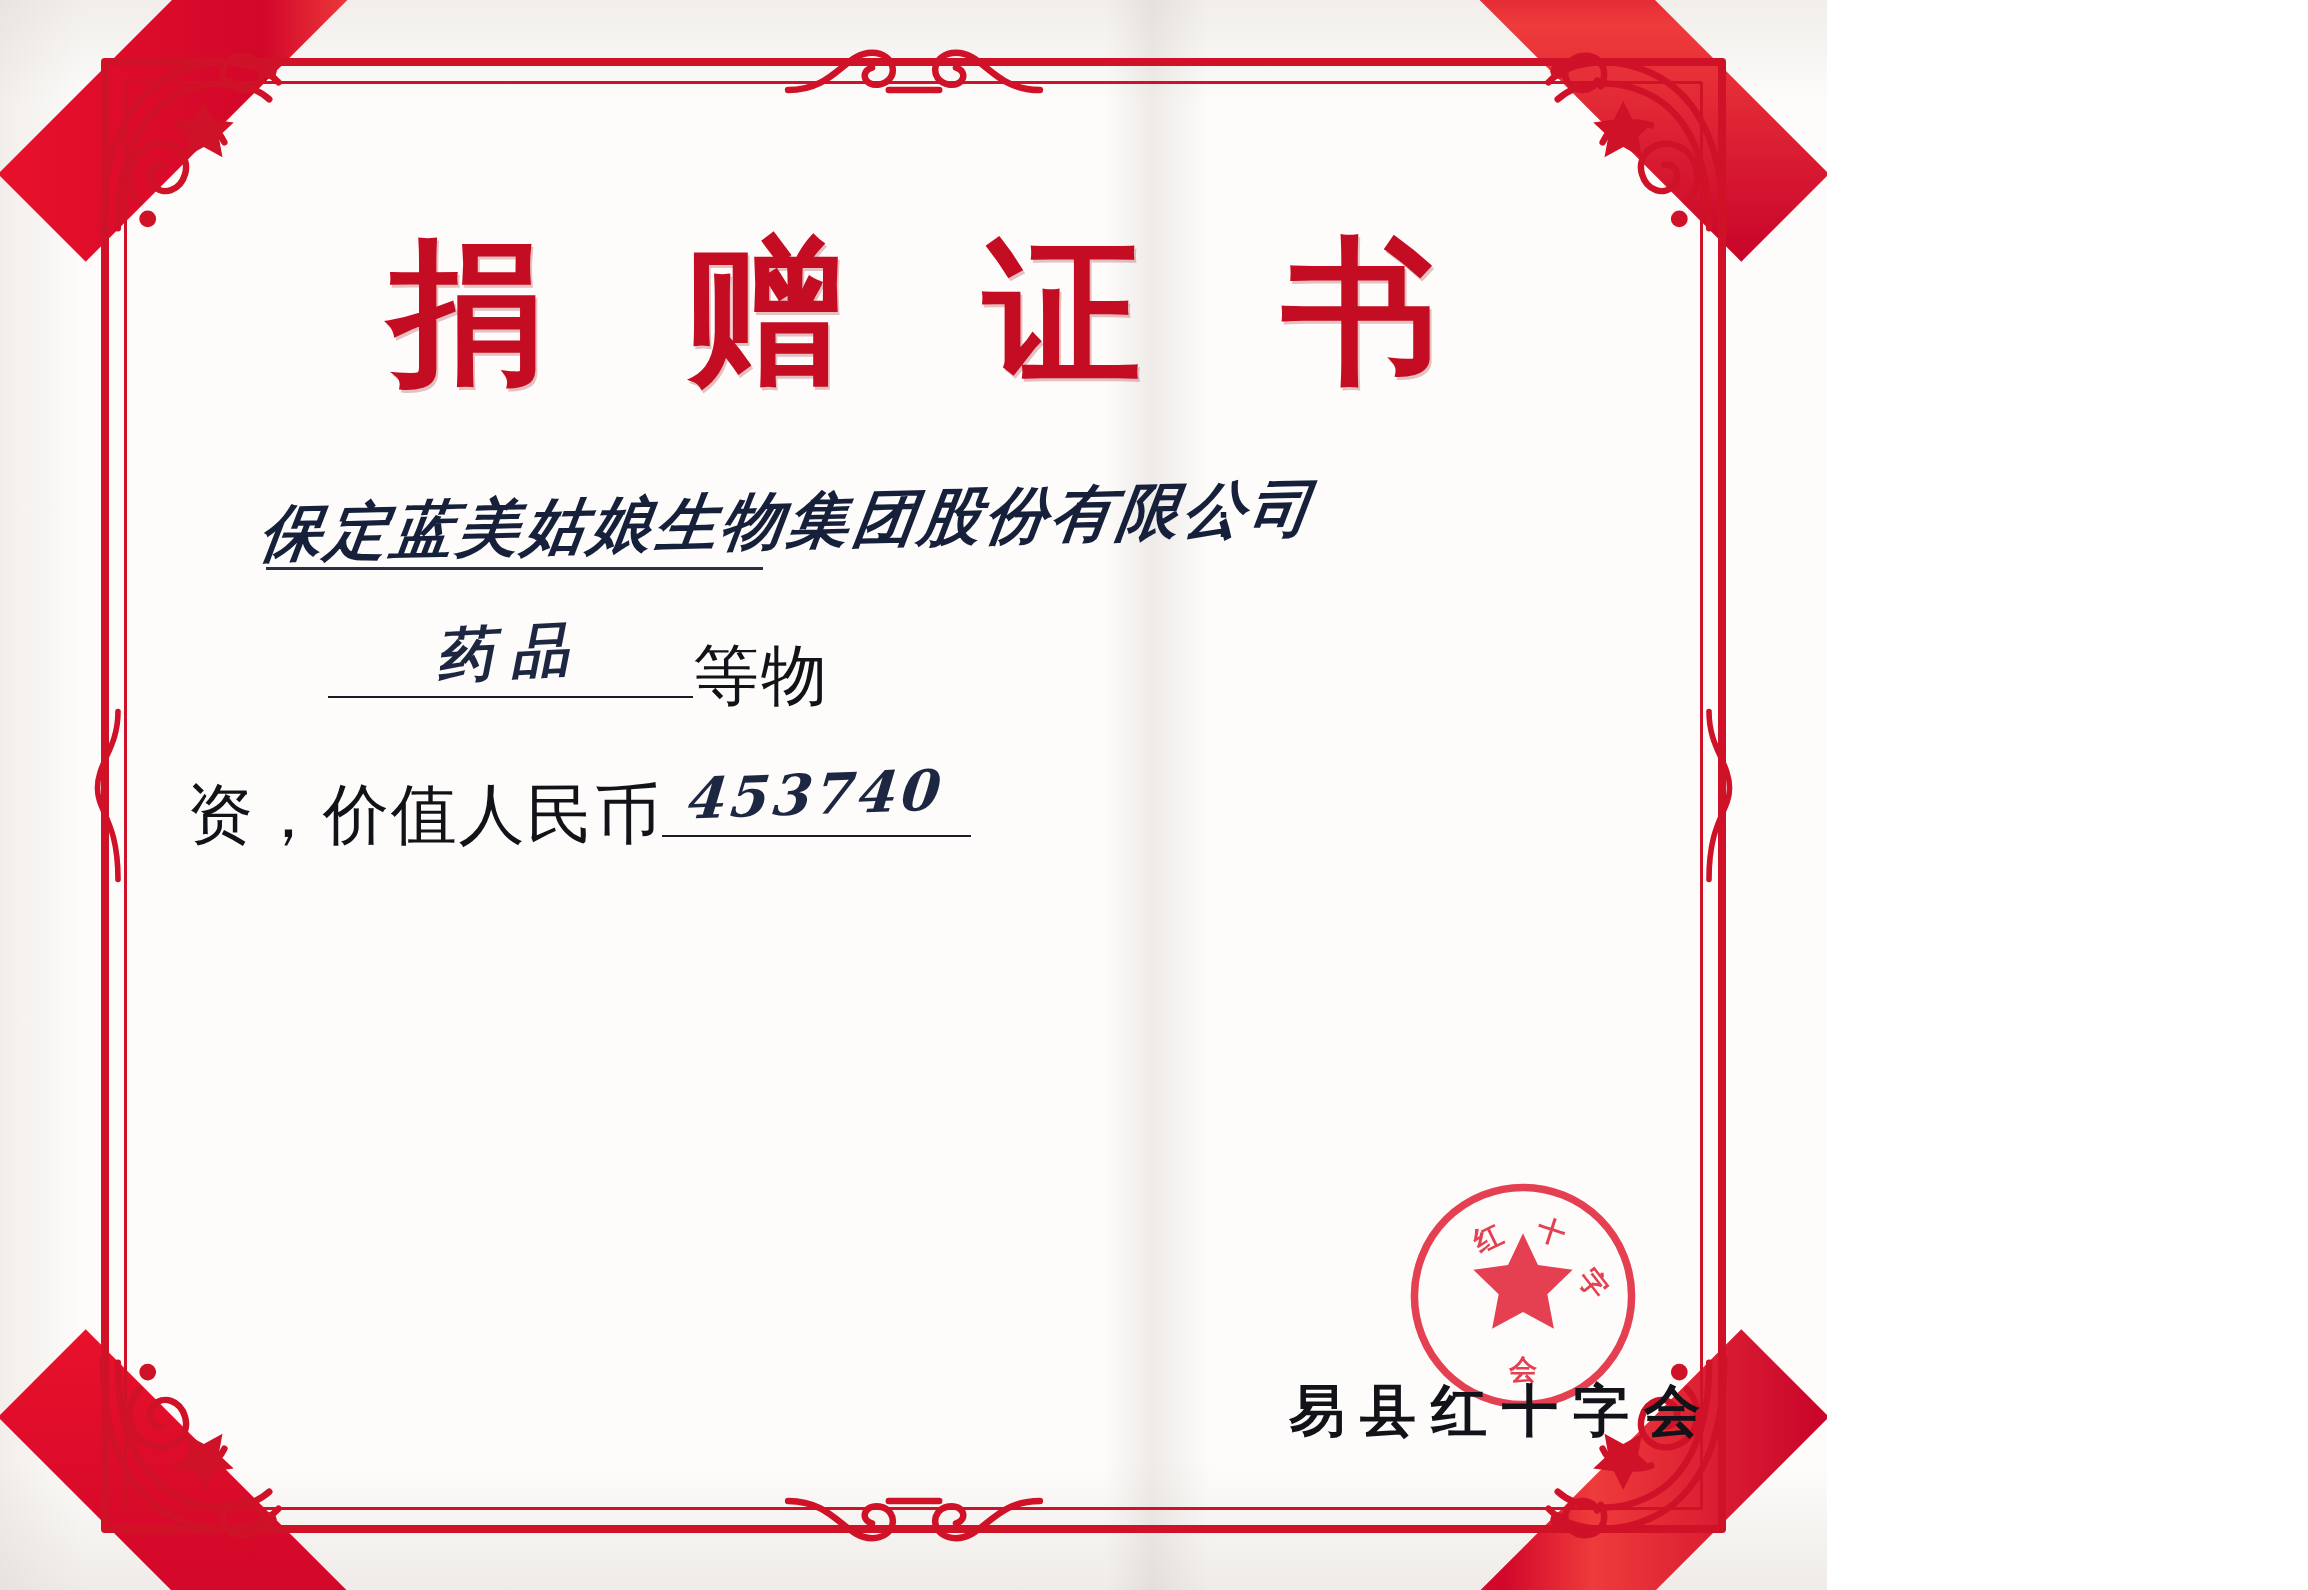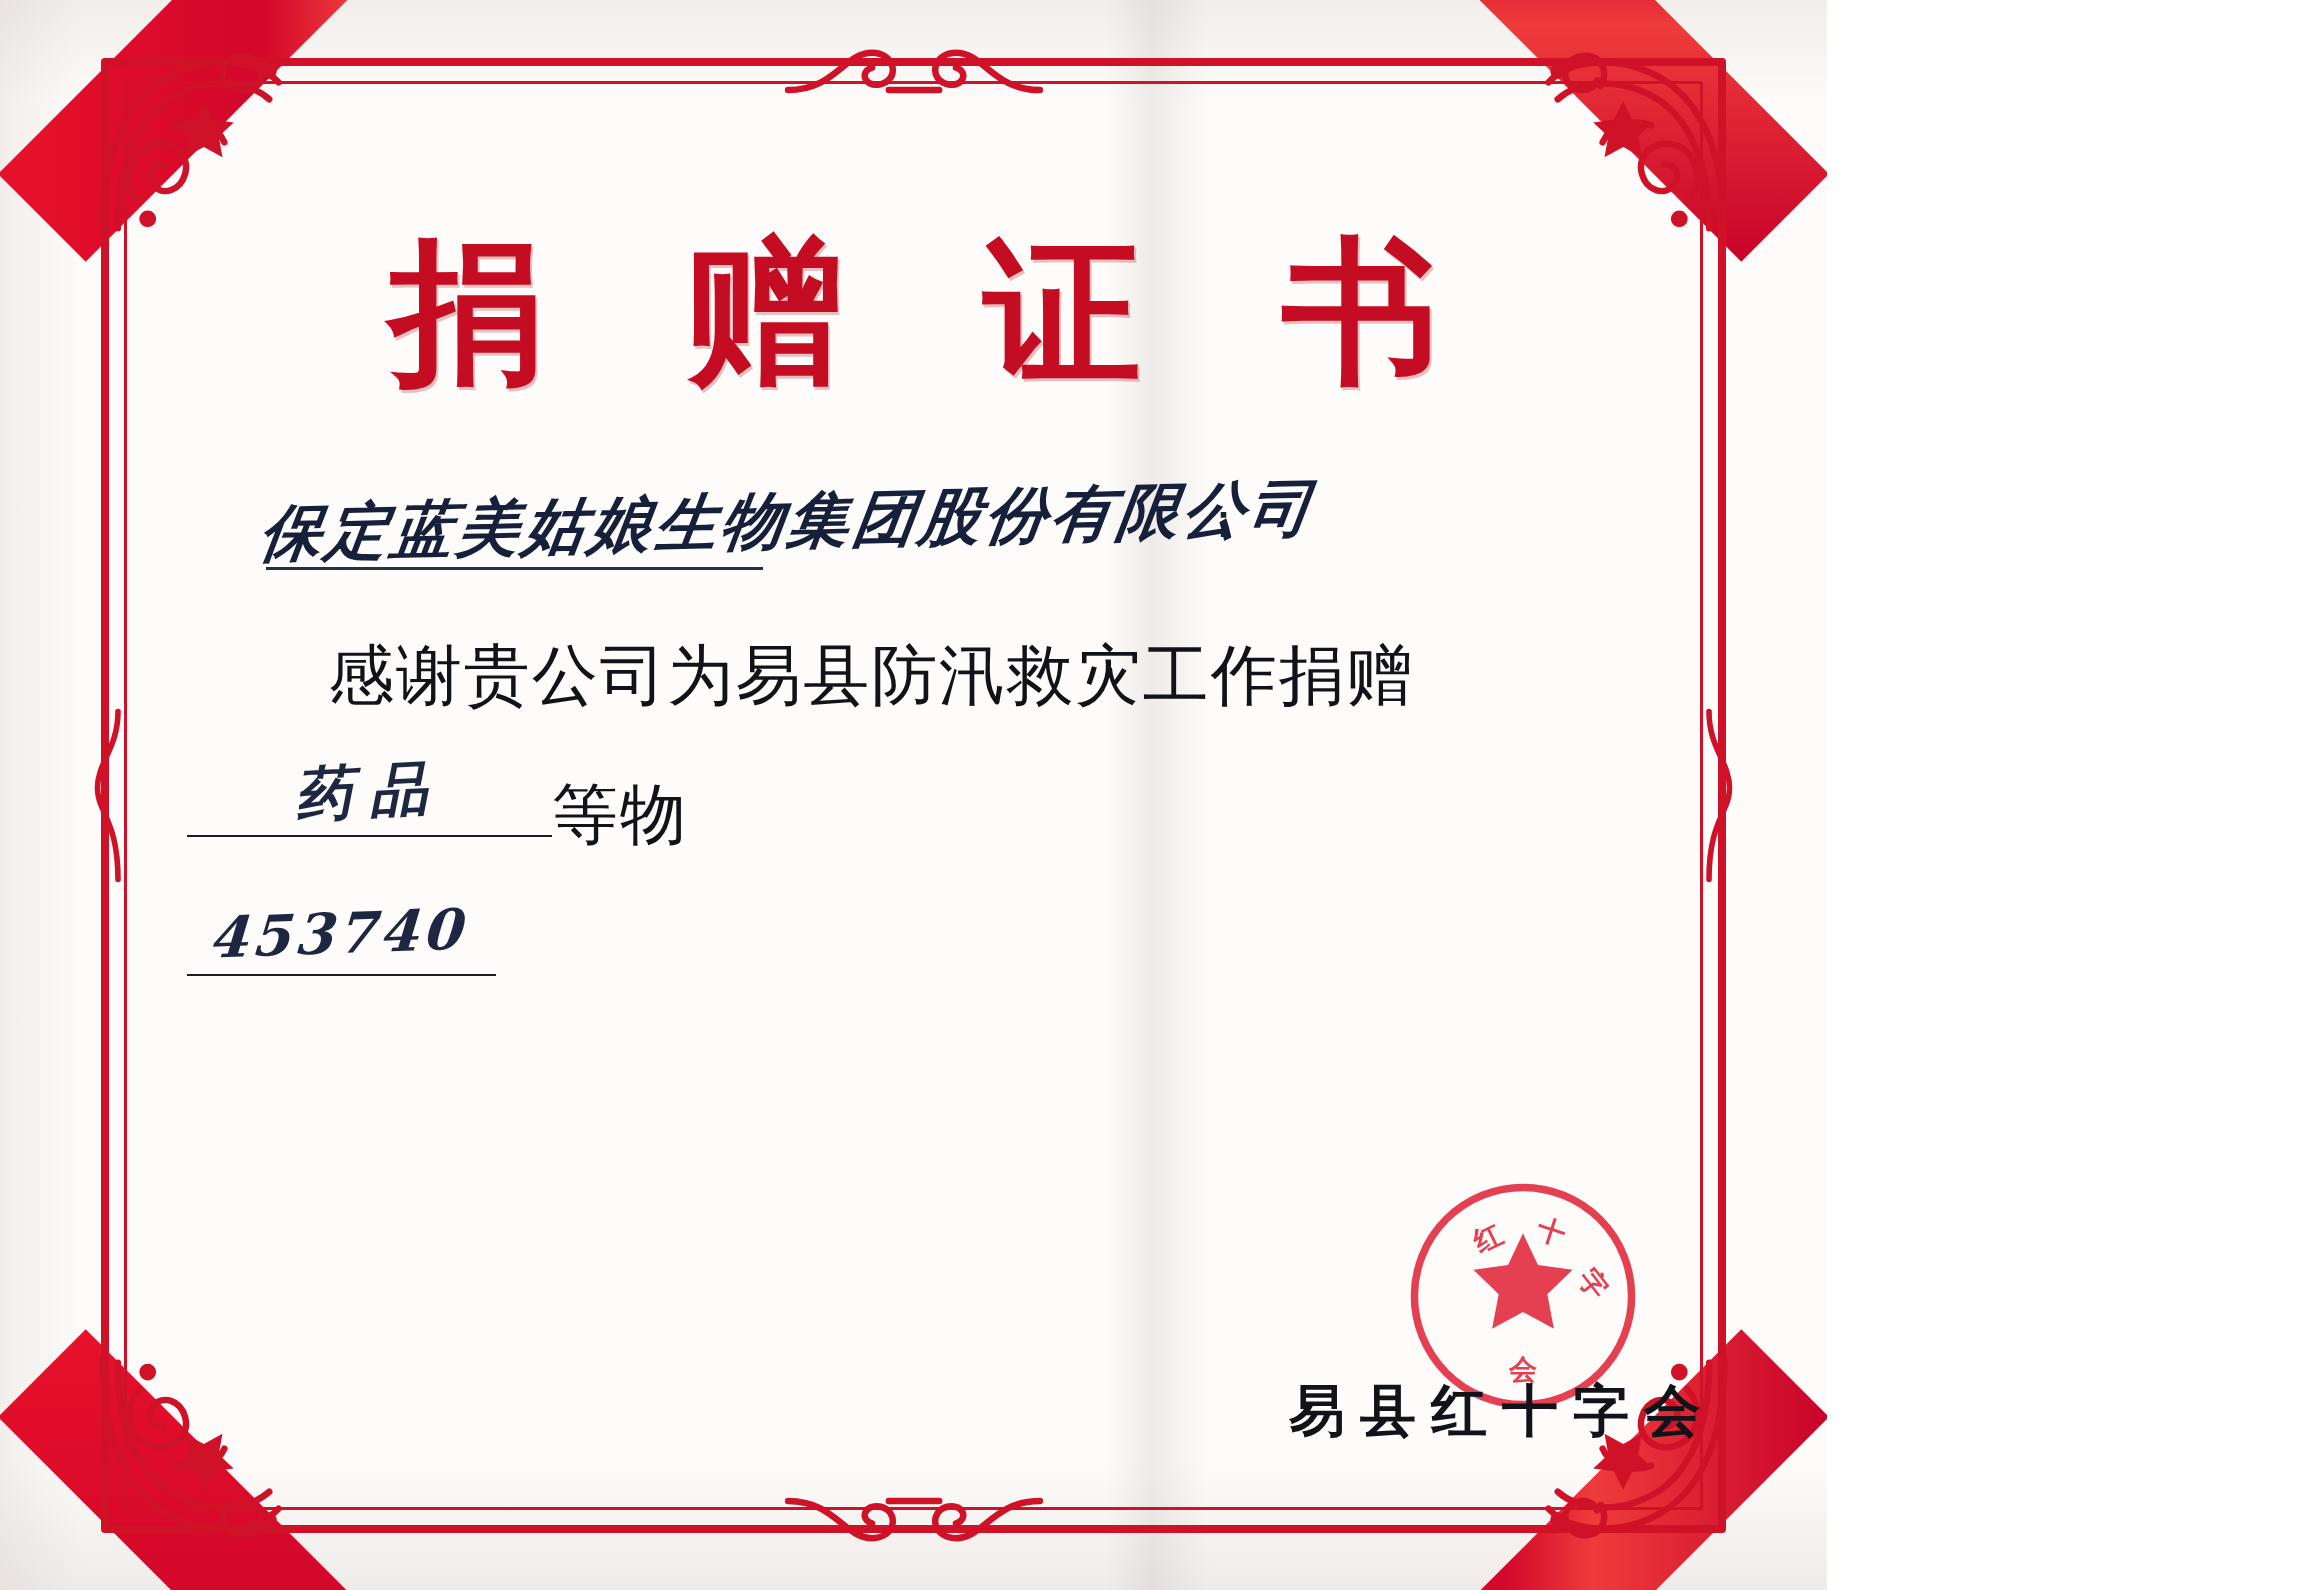--- a/index.html
+++ b/index.html
@@ -407,22 +407,22 @@
 
     <div class="title">捐 赠 证 书</div>
 
     <div class="recipient-line">
       <div class="recipient-underline"></div>
       <div class="recipient-hand">保定蓝美姑娘生物集团股份有限公司</div>
       <div class="recipient-colon">：</div>
     </div>
 
     <div class="body-text">
-      <span class="indent"></span><span>感谢贵公司为易县防汛救灾工作捐赠</span><span class="blank blank-goods"><span>药品</span></span><span>等物</span><br>
-      <span class="blank blank-amount"><span>453740</span></span><br>
+      <span class="indent"></span><span class="blank blank-goods"><span>药品</span></span><span>等物</span><br>
+      <span>资，价值人民币</span><span class="blank blank-amount"><span>453740</span></span><br>
     </div>
 
   </div>
 
   <div class="seal">
     <svg viewBox="0 0 250 250" width="234" height="234" aria-hidden="true">
       <circle cx="125" cy="125" r="116" fill="none" stroke="#e0182c" stroke-width="8"></circle>
       <g fill="#e0182c">
         <path d="M125 58 l16 34 37 5 -27 26 7 37 -33 -18 -33 18 7 -37 -27 -26 37 -5z"></path>
       </g>

